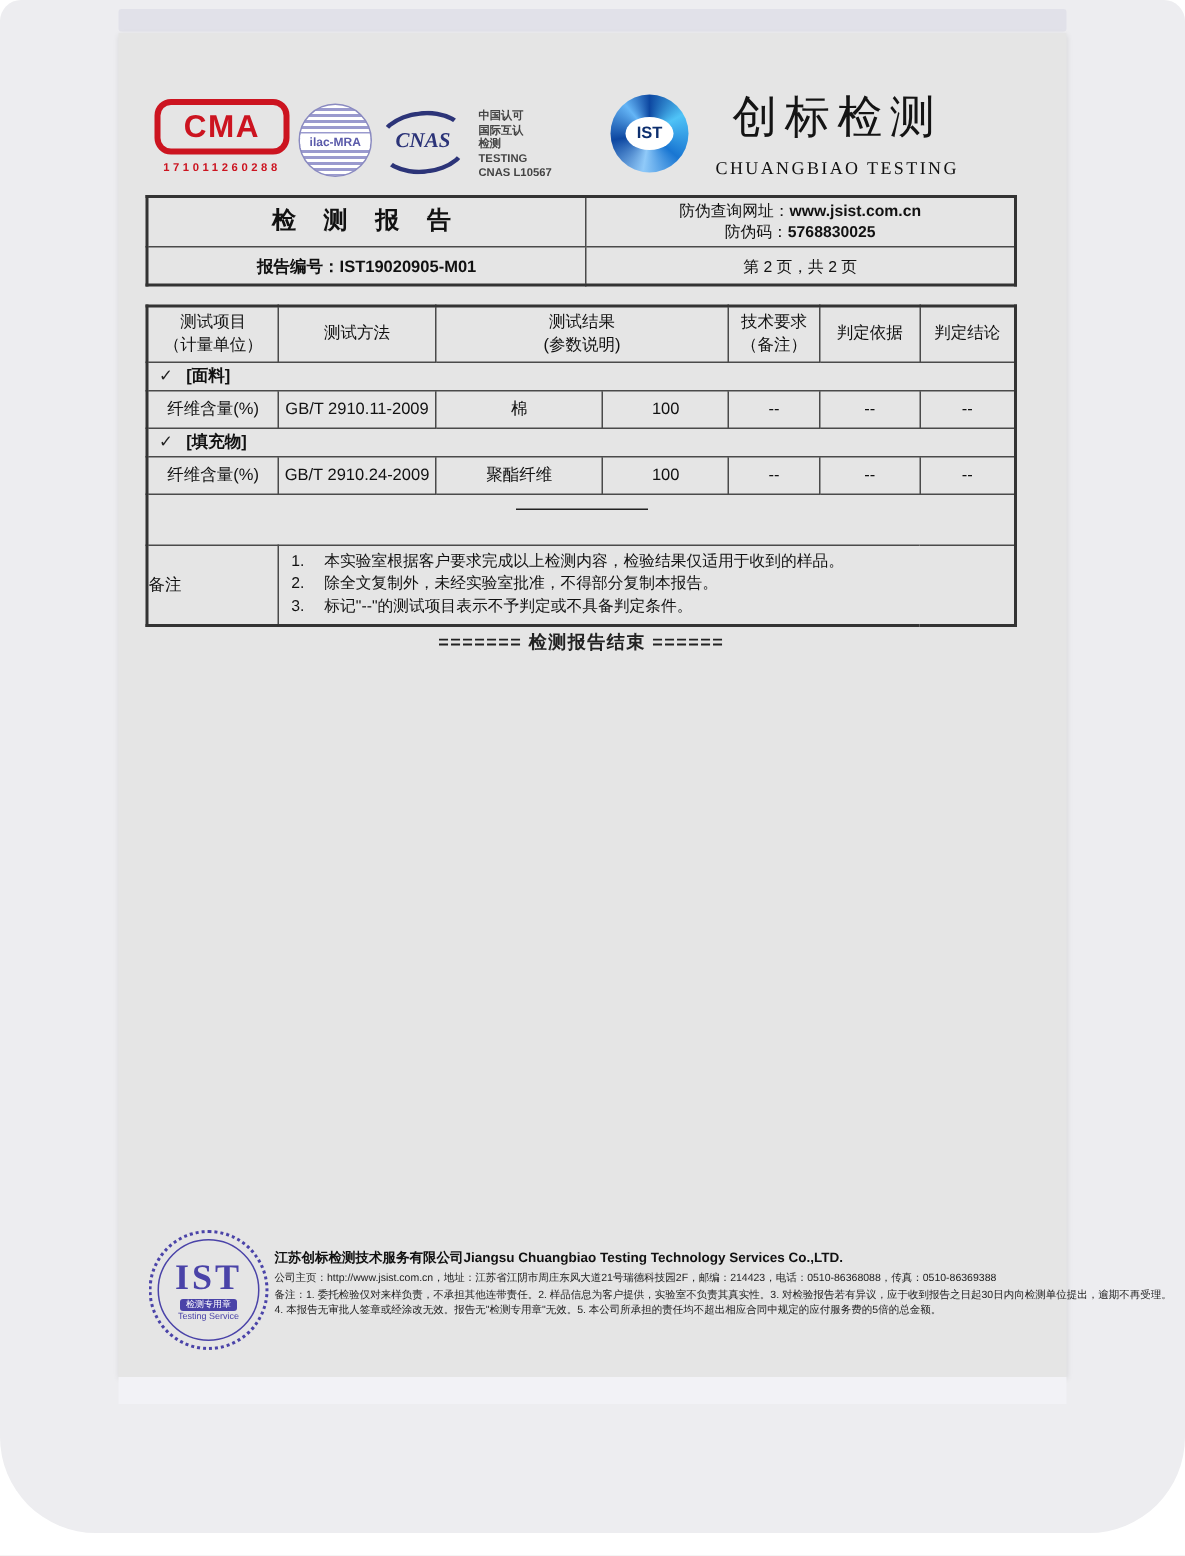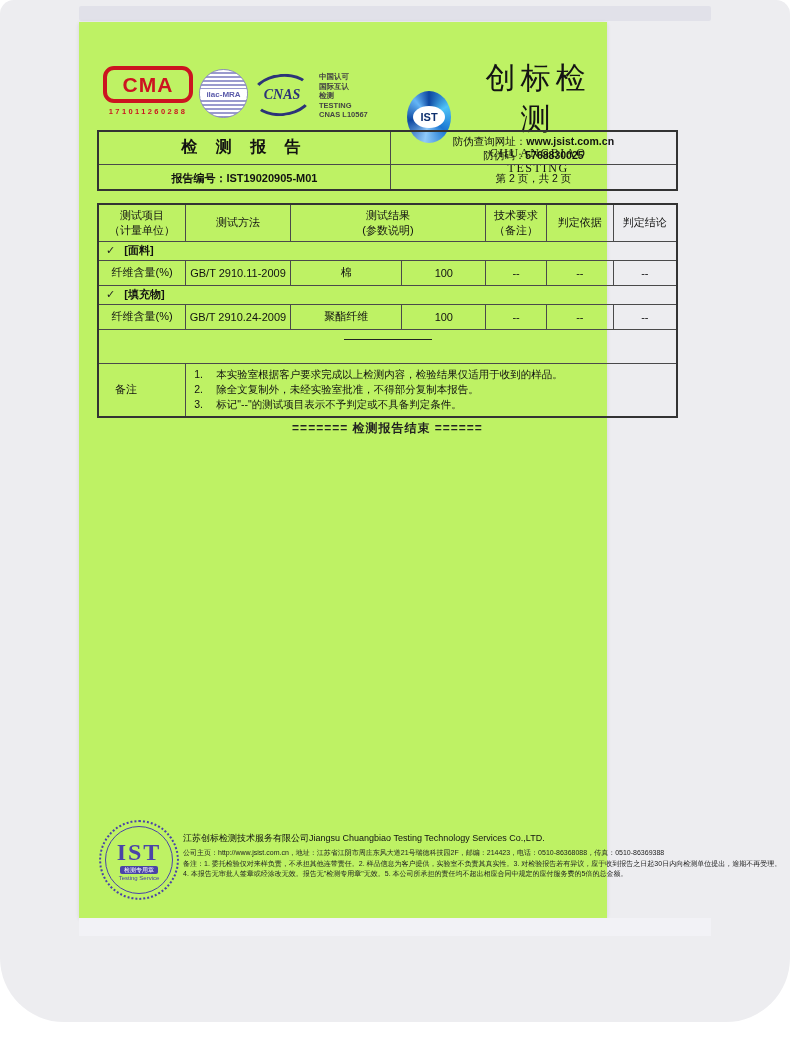--- a/index.html
+++ b/index.html
@@ -2,22 +2,22 @@
 <html><head>
 <meta charset="utf-8">
 <style>
   * { box-sizing: border-box; margin: 0; padding: 0; }
   body { font-family: "Liberation Sans", "DejaVu Sans", sans-serif; background: #fff; }
   .canvas { position: relative; width: 790px; height: 1037px; background: #fff; overflow: hidden; }
   .gray-card { position: absolute; left: 0; top: 0; width: 790px; height: 1022px;
                background: #ededf0; border-radius: 14px 14px 64px 64px; }
   .prev-page-edge { position: absolute; left: 79px; top: 6px; width: 632px; height: 15px;
                     background: #e1e1e9; border-radius: 2px; }
-  .page { position: absolute; left: 79px; top: 22px; width: 528px; height: 896px;
-          background: #bef264; box-shadow: 0 1px 4px rgba(0,0,0,.10); }
+  .page { position: absolute; left: 79px; top: 22px; width: 632px; height: 896px;
+          background: #e5e5e5; box-shadow: 0 1px 4px rgba(0,0,0,.10); }
   .page-bottom-edge { position: absolute; left: 79px; top: 918px; width: 632px; height: 18px;
                       background: #f2f2f6; }
 
   
   .cma-wrap { position: absolute; left: 24px; top: 44px; width: 90px; text-align: center; }
   .cma-box { height: 37px; border: 4px solid #cc1420; border-radius: 11px;
              display: flex; align-items: center; justify-content: center; }
   .cma-box span { font-size: 21px; font-weight: bold; color: #cc1420; letter-spacing: 1px; }
   .cma-num { margin-top: 4px; font-size: 7.5px; font-weight: bold; color: #cc1420; letter-spacing: 2.4px; }
 
@@ -68,41 +68,41 @@
   tr.h-row { height: 37px; }
   tr.sec-row { height: 19px; }
   tr.sec-row td { text-align: left; padding-left: 7px; margin-top: 44px; }
   tr.sec-row .chk { color: #222; margin-right: 9px; font-size: 11px; }
   tr.sec-row .sec-name { font-weight: bold; font-size: 11px; }
   tr.data-row { height: 25px; }
   tr.gap-row { height: 34px; }
   tr.gap-row td { vertical-align: top; }
   .sample-line { width: 88px; height: 0; border-top: 1.5px solid #222; margin: 9px auto 0; }
   tr.remark-row { height: 54px; }
-  tr.remark-row td.r-label { font-size: 11px; text-align: left; padding-left: 16px; }
+  tr.remark-row td.r-label { font-size: 11px; text-align: left; padding-left: 0; }
   tr.remark-row td.r-body { text-align: left; padding: 3px 8px; }
   .r-item { display: flex; gap: 9px; font-size: 10.5px; line-height: 15px; }
   .r-item .no { width: 13px; flex: none; }
 
   .end-line { position: absolute; left: 18px; top: 398px; width: 581px; text-align: center;
               font-size: 12px; font-weight: bold; color: #222; letter-spacing: 1px; }
 
   
   .seal { position: absolute; left: 20px; top: 798px; width: 80px; height: 80px; border-radius: 50%;
           border: 2px dotted #4a43a8; display: flex; flex-direction: column;
           align-items: center; justify-content: center; }
   .seal::before { content: ""; position: absolute; inset: 4px; border: 1.5px solid #4a43a8; border-radius: 50%; }
   .seal-ist { font-family: "Liberation Serif", serif; font-size: 24px; font-weight: bold;
               color: #4a43a8; letter-spacing: 2px; line-height: 24px; }
   .seal-band { margin-top: 2px; background: #4a43a8; color: #fff; font-size: 6px; line-height: 8px;
                padding: 0 4px; border-radius: 2px; }
   .seal-en { margin-top: 1px; font-size: 6px; color: #4a43a8; }
 
   .footer-text { position: absolute; left: 104px; top: 810px; width: 522px; }
-  .f-company { font-size: 9px; font-weight: normal; color: #111; margin-bottom: 3px; white-space: nowrap; }
+  .f-company { font-size: 9px; font-weight: bold; color: #111; margin-bottom: 3px; white-space: nowrap; }
   .f-line { font-size: 7px; color: #222; line-height: 10.5px; white-space: nowrap; }
 </style>
 </head>
 <body>
 
 <div class="canvas">
   <div class="gray-card"></div>
   <div class="prev-page-edge"></div>
 
   <div class="page">

